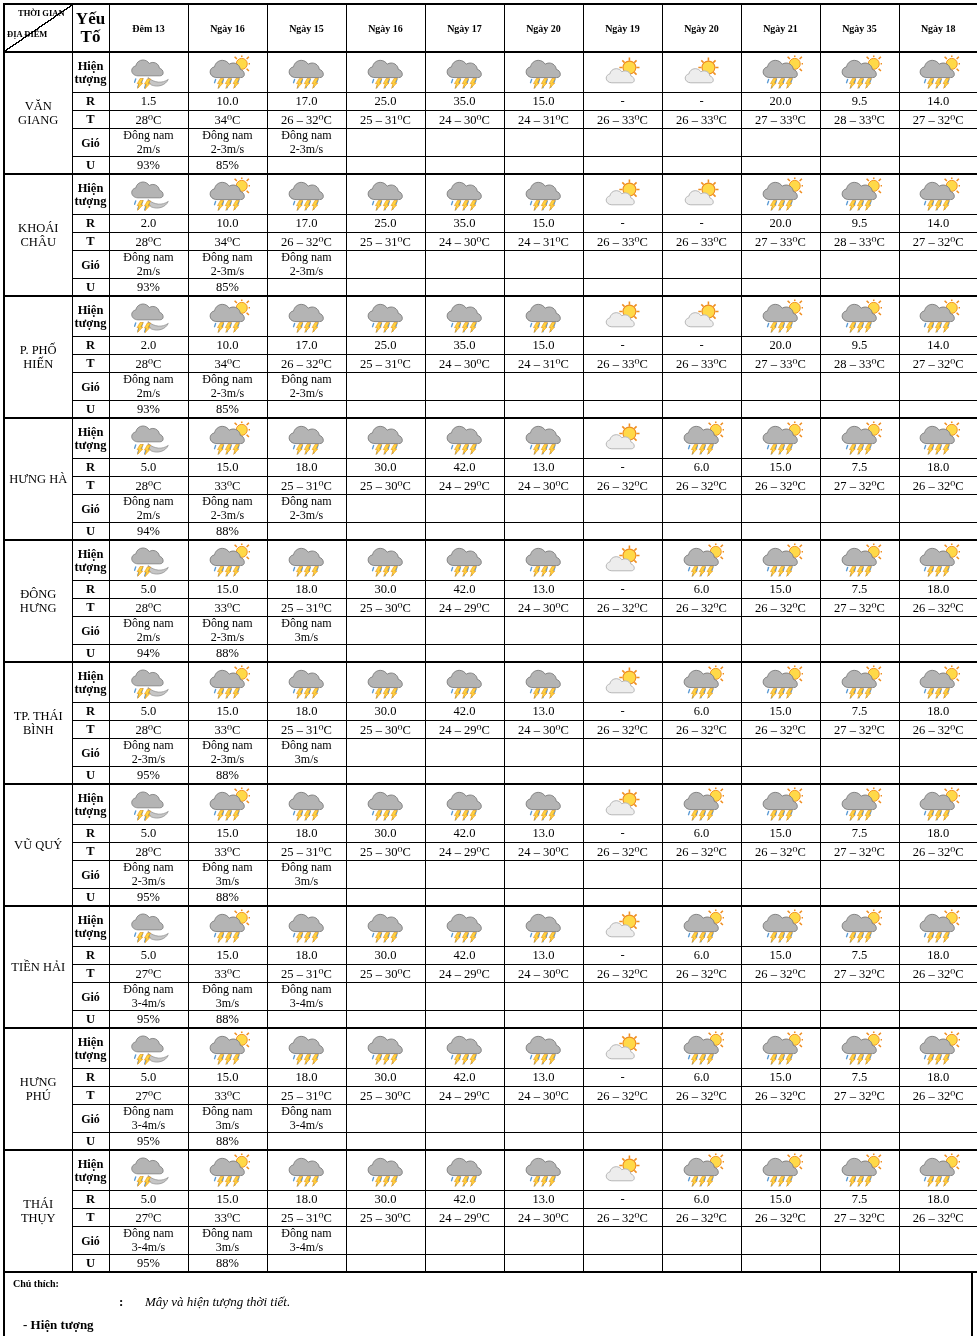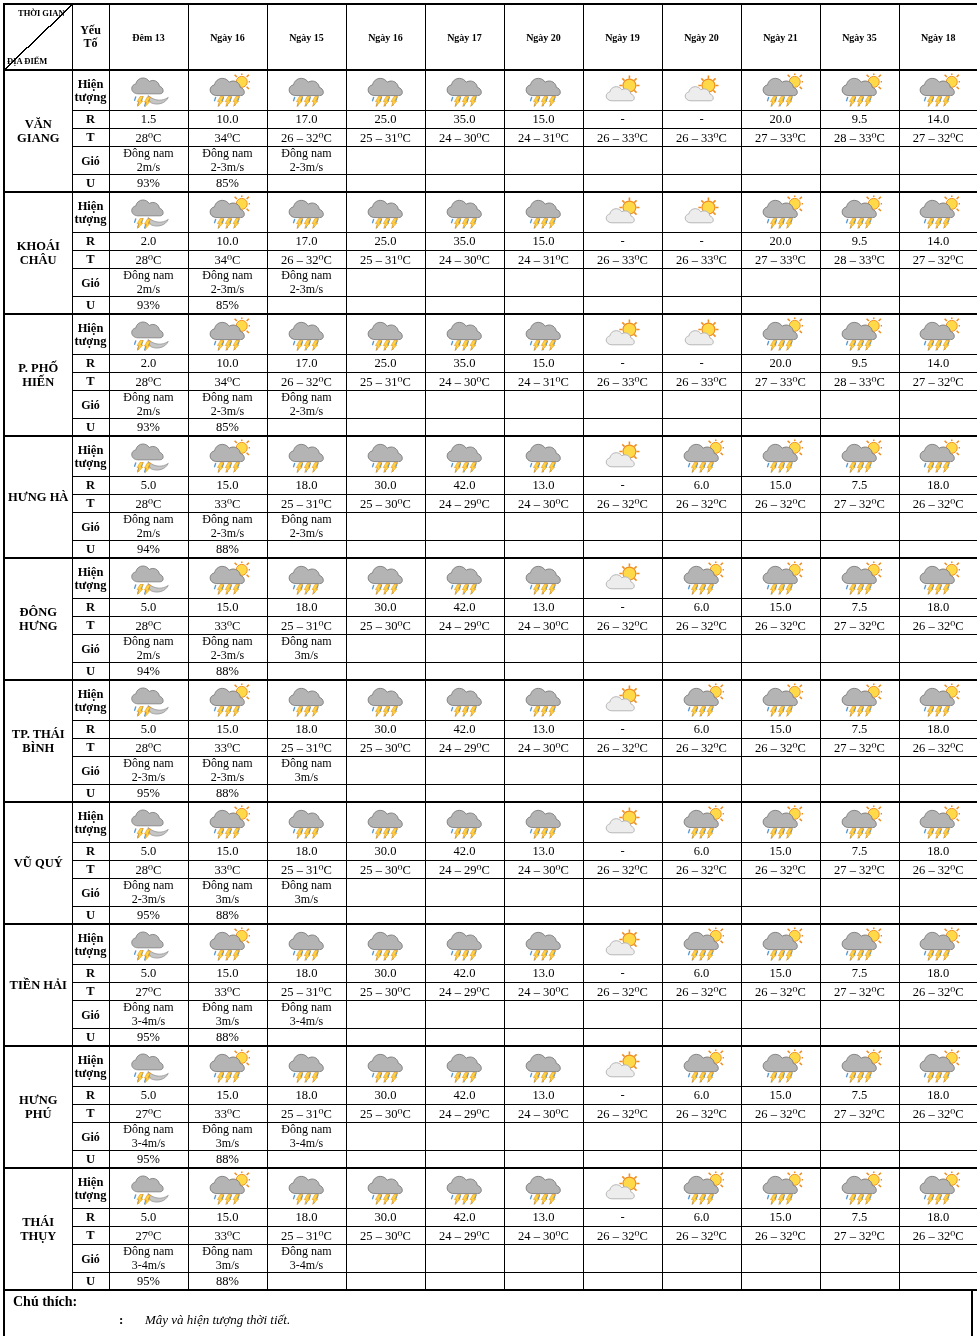--- a/index.html
+++ b/index.html
@@ -1,40 +1,40 @@
 <!DOCTYPE html>
 <html><head>
 <meta charset="utf-8">
 <style>
   html,body{margin:0;padding:0;background:#fff;width:977px;height:1336px;overflow:hidden;
     font-family:"Liberation Serif","DejaVu Serif",serif;color:#000;}
   .page{padding:3px 2px 0 3px;}
   table{border-collapse:collapse;table-layout:fixed;width:972px;border:2px solid #000;}
   th,td{border:1px solid #000;padding:0;text-align:center;vertical-align:middle;overflow:hidden;}
   thead th{border-bottom:2px solid #000;}
-  thead tr{height:66px;}
+  thead tr{height:48px;}
   tr.r-hien td{height:39px;}
   tr.r-r td,tr.r-t td{height:17px;font-size:12.5px;}
   tr.r-gio td{height:27px;font-size:12px;}
   tr.r-u td{height:16px;font-size:12.5px;}
   tr.block-start td{border-top:2px solid #000;}
   .c-loc{width:68px;}.c-fac{width:37px;}.c-day{width:79px;}
   th.day{font-weight:bold;font-size:10px;}
   th.corner{position:relative;background:
     linear-gradient(to bottom right,transparent calc(50% - 0.7px),#000 calc(50% - 0.7px),#000 calc(50% + 0.7px),transparent calc(50% + 0.7px));}
   .tg,.dd{position:absolute;font-size:8.5px;font-weight:bold;white-space:nowrap;}
   .tg{top:3px;left:13px;}
-  .dd{bottom:3px;left:2px;}
-  th.fach{font-size:12px;font-weight:bold;line-height:1.05;}
-  td.loc{font-weight:bold;font-size:12.5px;line-height:1.15;padding:0 3px;}
+  .dd{bottom:12px;left:2px;}
+  th.fach{font-size:17px;font-weight:bold;line-height:1.05;}
+  td.loc{font-weight:normal;font-size:12.5px;line-height:1.15;padding:0 3px;}
   td.fac{font-weight:bold;font-size:12.5px;line-height:1.0;padding:0 1px;}
   .gl{line-height:1.1;}
   .wicon{width:44px;height:36px;display:block;margin:0 auto;}
   .legend{width:958px;border:2px solid #000;border-top:none;padding:2px 0 5px 8px;}
-  .lg-title{font-weight:bold;font-size:14px;line-height:18px;}
+  .lg-title{font-weight:bold;font-size:10px;line-height:18px;}
   .lg-row{display:flex;font-size:13px;line-height:17px;padding-left:10px;}
   .lg-label{font-weight:bold;width:96px;flex:none;margin-top:23px;}
   .lg-colon{width:26px;flex:none;font-weight:bold;}
   .lg-desc{font-style:italic;}
   #icondefs{position:absolute;width:0;height:0;}
 </style>
 </head>
 <body>
 
 <svg id="icondefs" aria-hidden="true">

